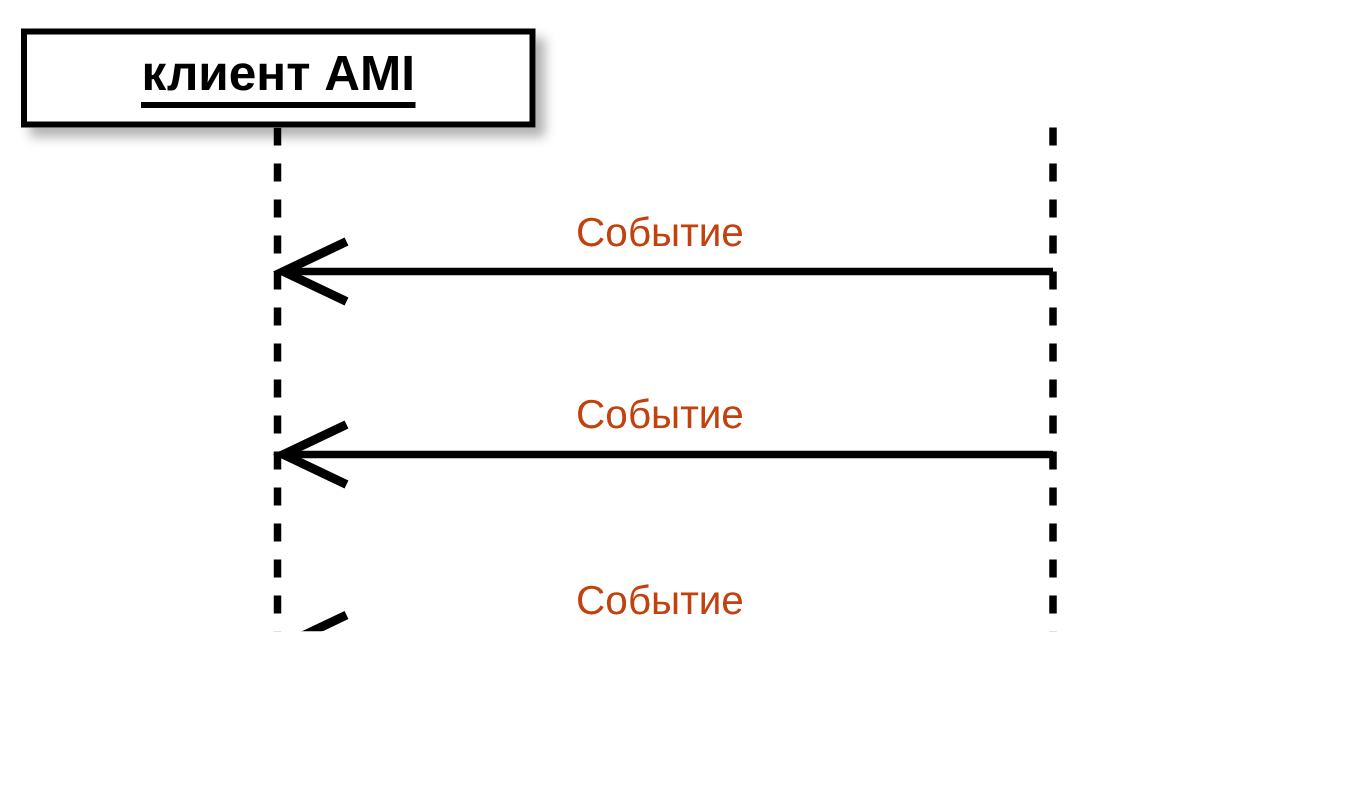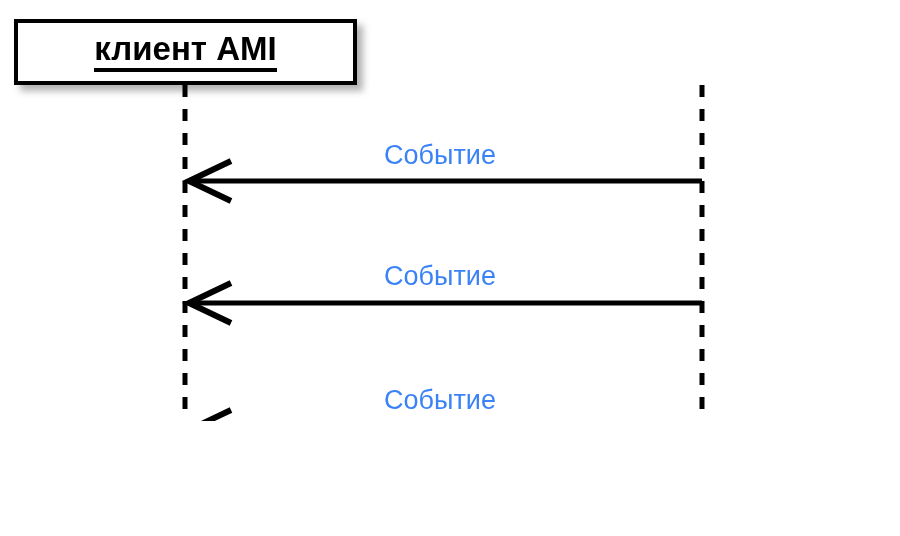--- a/index.html
+++ b/index.html
@@ -59,21 +59,21 @@
     width: 343px;
     height: 66px;
   }
   #box-asterisk .participant-title {
     font-size: 33px;
   }
   
   .message-label {
     position: absolute;
     font-size: 27px;
-    color: #3b82f6;
+    color: #c2410c;
     white-space: nowrap;
     transform: translateX(-50%);
     line-height: 1;
   }
 </style>
 </head>
 <body>
 
 <div id="diagram-canvas">
 

